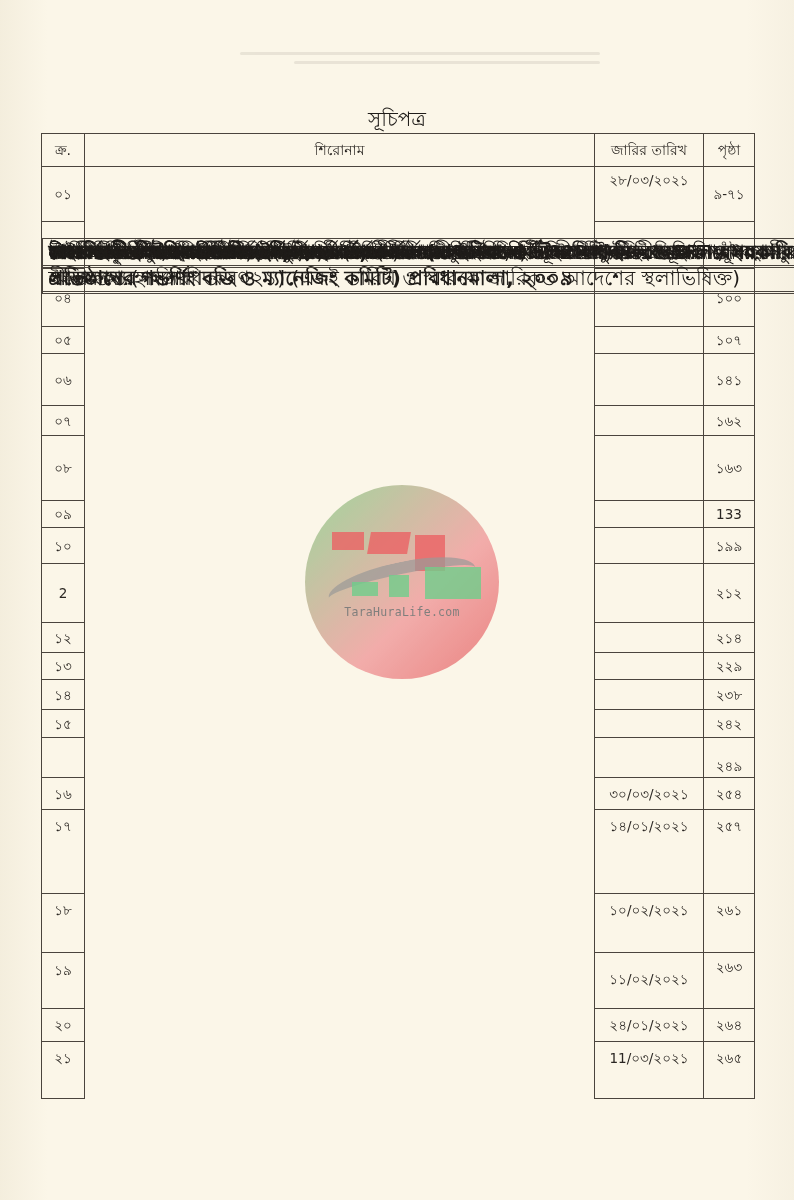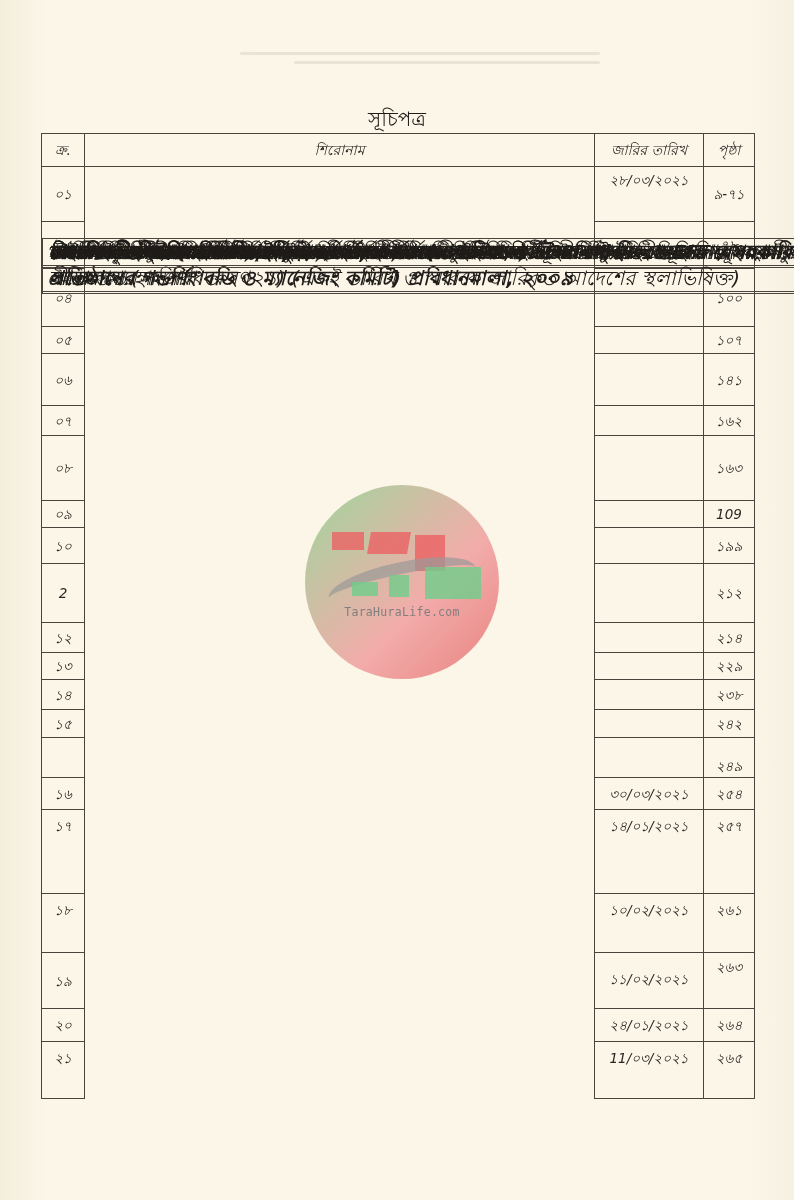--- a/index.html
+++ b/index.html
@@ -47,21 +47,20 @@
     }
     table.toc {
       position: absolute;
       left: 41px;
       top: 133px;
       width: 713px;
       border-collapse: collapse;
       table-layout: fixed;
       font-size: 13.5px;
       line-height: 26px;
-      font-style: italic;
     }
     table.toc th, table.toc td {
       border: 1.3px solid #4a443d;
       padding: 0 6px;
       vertical-align: middle;
     }
     table.toc th {
       font-weight: 500;
       height: 32px;
       font-size: 14px;
@@ -213,21 +212,21 @@
     <tr style="height:65px">
       <td class="no">০৮</td>
       <td class="title en"><span>The Intermediate and Secondary Education Ordinance, 1961</span><br><span class="sub">(বাংলা/ইংরেজি)</span></td>
       <td class="date"></td>
       <td class="page">১৬৩</td>
     </tr>
     <tr style="height:26px">
       <td class="no">০৯</td>
       <td class="title en" style="white-space:nowrap"><span>The Registration of Private Schools Ordinance, 1962</span> <span class="sub">(বাংলা/ইংরেজি)</span></td>
       <td class="date"></td>
-      <td class="page">109</td>
+      <td class="page">133</td>
     </tr>
     <tr style="height:36px">
       <td class="no">১০</td>
       <td class="title">বিদেশি কারিকুলাম এ পরিচালিত বেসরকারি বিদ্যালয় নিবন্ধন বিধিমালা, ২০১৭</td>
       <td class="date"></td>
       <td class="page">১৯৯</td>
     </tr>
     <tr style="height:59px">
       <td class="no">2</td>
       <td class="title">বেসরকারি (ইংরেজি মাধ্যম) বিদ্যালয় নিবন্ধন বিষয়ে মহামান্য উচ্চ আদালতের নজিরসমূহ</td>
@@ -276,21 +275,21 @@
       <td class="date" style="vertical-align:top;padding-top:3px">১৪/০১/২০২১</td>
       <td class="page" style="vertical-align:top;padding-top:5px">২৫৭</td>
     </tr>
     <tr style="height:59px">
       <td class="no" style="vertical-align:top;padding-top:3px">১৮</td>
       <td class="title">এমপিওভুক্ত শিক্ষা প্রতিষ্ঠানের শিক্ষক কর্মচারীদের এমপিও অর্থ G2P পদ্ধতিতে EFT মাধ্যমে প্রেরণের লক্ষে তথ্য হালনাগাদকরণ</td>
       <td class="date" style="vertical-align:top;padding-top:3px">১০/০২/২০২১</td>
       <td class="page" style="vertical-align:top;padding-top:5px">২৬১</td>
     </tr>
     <tr style="height:56px">
-      <td class="no" style="vertical-align:top;padding-top:15px">১৯</td>
+      <td class="no" style="vertical-align:top;padding-top:4px">১৯</td>
       <td class="title">শিক্ষা প্রতিষ্ঠান জমি জরুরিভিত্তিতে নামজারি ও জমাখারিজ সম্পাদনসহ তথ্যাদি হালনাগাদ করে সংরক্ষণ</td>
       <td class="date" style="vertical-align:top;padding-top:13px">১১/০২/২০২১</td>
       <td class="page" style="vertical-align:top;padding-top:3px">২৬৩</td>
     </tr>
     <tr style="height:33px">
       <td class="no">২০</td>
       <td class="title">উন্নয়ন প্রকল্প সংশ্লিষ্ট বিভিন্ন পত্র, ফর্ম ও প্রস্তাব প্রেরণ প্রসঙ্গে</td>
       <td class="date">২৪/০১/২০২১</td>
       <td class="page">২৬৪</td>
     </tr>

